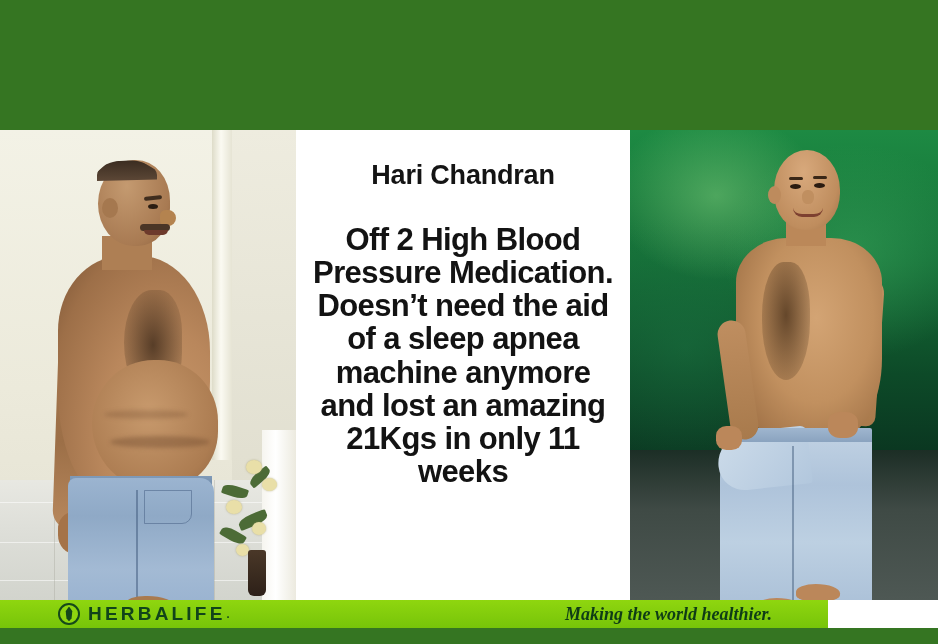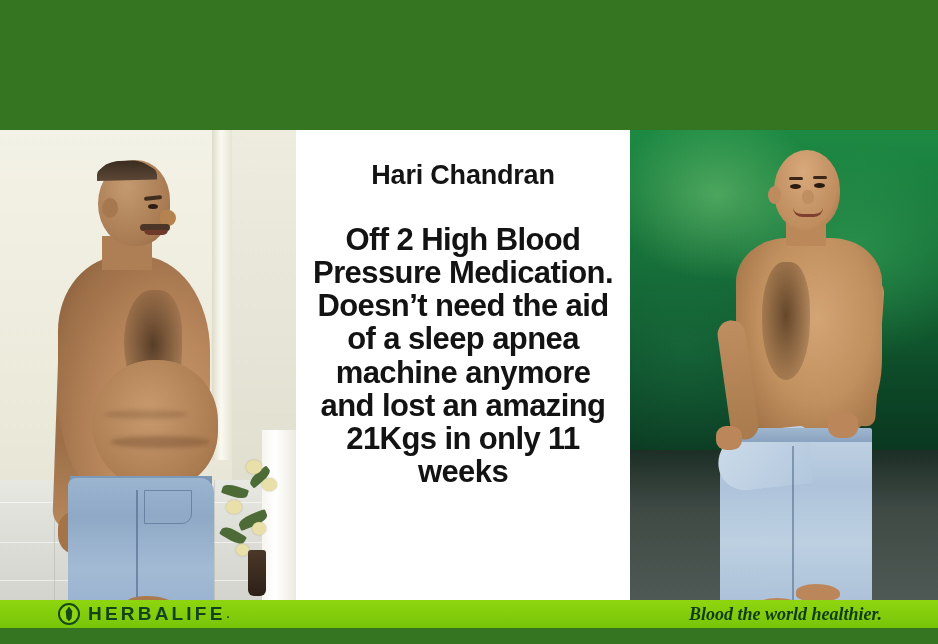--- a/index.html
+++ b/index.html
@@ -293,21 +293,21 @@
     position:absolute; left:114px; top:296px; width:2px; height:168px;
     background:rgba(70,95,128,.5);
   }
   .af-foot {
     position:absolute; background:#bb875a; border-radius:45% 55% 35% 35%;
   }
 
   
   .footer {
     position:absolute; left:0; top:600px;
-    width:938px; height:28px;
+    width:828px; height:28px;
     background:linear-gradient(180deg,#8fd60f,#77c409);
     display:flex; align-items:center;
   }
   .footer-dark {
     position:absolute; left:0; top:628px;
     width:938px; height:16px;
     background:#357522;
   }
   .logo-wrap {
     display:flex; align-items:center;
@@ -445,17 +445,17 @@
   </div>
 
   <div class="footer">
     <div class="logo-wrap">
       <div class="logo-mark">
         <div class="logo-leaf"></div>
       </div>
       <span class="logo-text">HERBALIFE</span>
       <span class="logo-reg">.</span>
     </div>
-    <div class="tagline">Blood the world healthier.</div>
+    <div class="tagline">Making the world healthier.</div>
   </div>
   <div class="footer-dark"></div>
 
 </div>
 
 </body></html>

